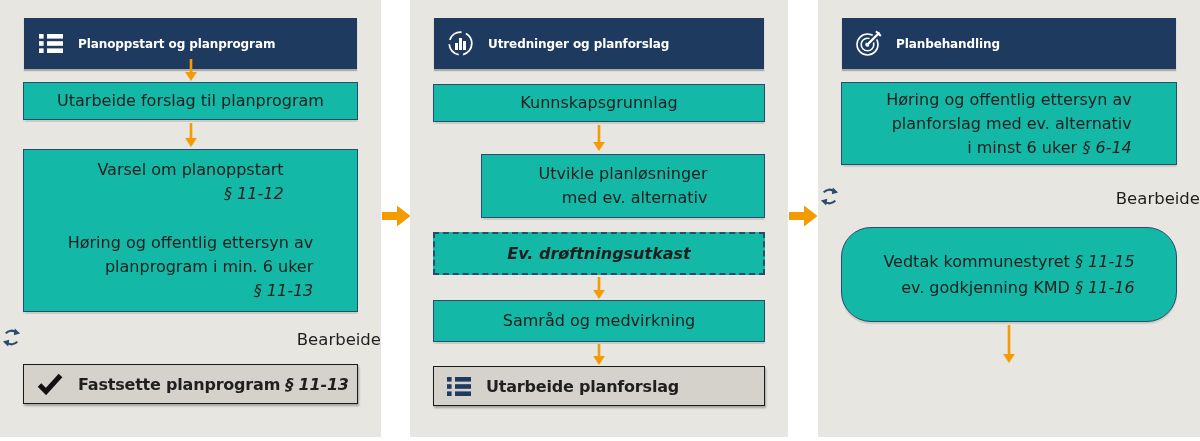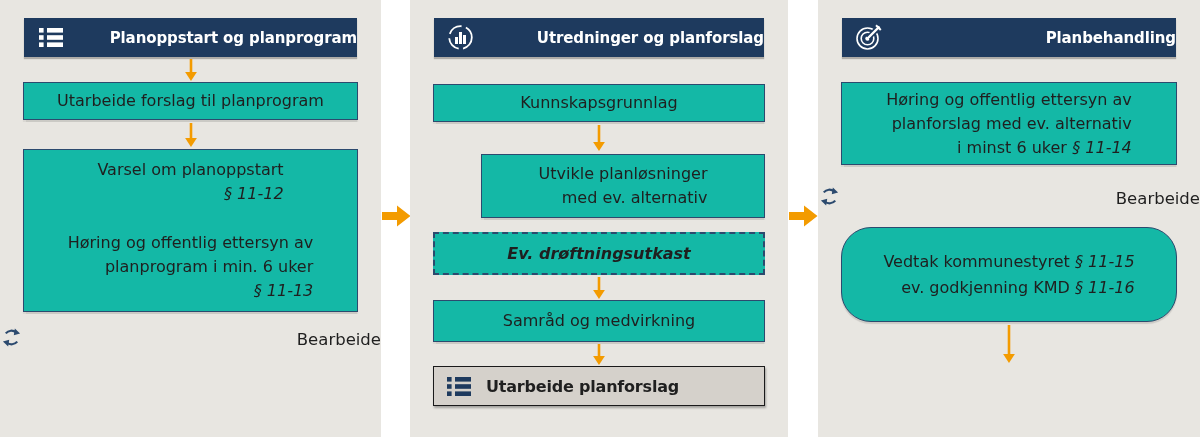--- a/index.html
+++ b/index.html
@@ -1,21 +1,21 @@
 <!DOCTYPE html>
 <html><head>
 <meta charset="utf-8">
 <style>
   html,body{margin:0;padding:0;background:#ffffff;}
   .canvas{position:relative;width:1200px;height:441px;background:#ffffff;
           font-family:"DejaVu Sans","Liberation Sans",sans-serif;color:#1f1f1f;overflow:hidden;}
   .panel{position:absolute;top:0;height:437px;background:#e8e6e1;}
-  .hdr{position:absolute;left:24px;right:24px;height:39px;background:#1e3a5e;color:#ffffff;
+  .hdr{position:absolute;left:24px;right:24px;height:51px;background:#1e3a5e;color:#ffffff;
        display:flex;align-items:center;gap:14px;padding-left:13px;box-sizing:border-box;
-       font-weight:700;font-size:15px;letter-spacing:-0.1px;box-shadow:0 2px 1px rgba(0,0,0,0.25);justify-content:space-between;}
+       font-weight:700;font-size:12px;letter-spacing:-0.1px;box-shadow:0 2px 1px rgba(0,0,0,0.25);}
   .hicon{display:flex;align-items:center;justify-content:center;width:27px;height:27px;flex:0 0 auto;}
   .wbox{position:absolute;left:23px;right:23px;background:#14b8a6;border:1.5px solid #2c4a6e;
         box-sizing:border-box;display:flex;flex-direction:column;align-items:center;justify-content:center;
         text-align:right;font-size:16px;line-height:1.5;box-shadow:0 1.5px 1px rgba(0,0,0,0.12);}
   .wbox .para{margin:0;}
   .gap-paras{gap:25px;}
   .dashedbox{border:2px dashed #2c4a6e;box-shadow:none;font-style:italic;font-weight:bold;}
   .gbox{position:absolute;left:23px;right:23px;height:40px;background:#d5d1cb;border:1.8px solid #1a1a1a;
         box-sizing:border-box;display:flex;align-items:center;gap:15px;padding-left:13px;
         font-weight:700;font-size:16px;letter-spacing:-0.2px;box-shadow:1px 2px 2px rgba(0,0,0,0.3);}
@@ -80,20 +80,30 @@
         <svg width="23" height="23" viewBox="0 0 22 22" fill="none" stroke="#2c4a6e" stroke-width="2">
           <path d="M5.5 7 A7 7 0 0 1 15.5 6.2"></path>
           <polygon points="14.2,2.4 19.2,7.2 13.2,8.8" fill="#2c4a6e" stroke="none"></polygon>
           <path d="M16.5 15 A7 7 0 0 1 6.5 15.8"></path>
           <polygon points="7.8,19.6 2.8,14.8 8.8,13.2" fill="#2c4a6e" stroke="none"></polygon>
         </svg>
       </span>
       <span>Bearbeide</span>
     </div>
 
+    <div class="gbox" style="top:364px;">
+      <span class="gicon">
+        <svg width="26" height="22" viewBox="0 0 26 22" fill="none">
+          <path d="M2.5 12 L9 18.5 L23.5 2.5" stroke="#111111" stroke-width="5" stroke-linecap="butt"></path>
+        </svg>
+      </span>
+      <span class="gtxt">
+        <b>Fastsette planprogram</b><em class="gref">§ 11-13</em>
+      </span>
+    </div>
   </section>
 
   <svg class="harrow" style="left:382px;top:204px;" width="29" height="24" viewBox="0 0 29 24">
     <polygon points="0,8 15,8 15,1.5 28.5,12 15,22.5 15,16 0,16" fill="#f39b00"></polygon>
   </svg>
 
   <section class="panel" style="left:410px;width:378px;">
     <header class="hdr" style="top:18px;">
       <span class="hicon">
         <svg width="27" height="27" viewBox="0 0 27 27">
@@ -173,21 +183,21 @@
           <line x1="21" y1="1.2" x2="25.8" y2="6" stroke="#ffffff" stroke-width="2"></line>
         </svg>
       </span>
       <span>Planbehandling</span>
     </header>
 
     <div class="wbox" style="top:82px;height:83px;">
       <p class="para">
         <span>Høring og offentlig ettersyn av</span><br>
         <span>planforslag med ev. alternativ</span><br>
-        <span>i minst 6 uker</span><em class="ref ref-inline">§ 11-14</em>
+        <span>i minst 6 uker</span><em class="ref ref-inline">§ 6-14</em>
       </p>
     </div>
 
     <div class="bearbeide" style="top:183px;">
       <span>
         <svg width="23" height="23" viewBox="0 0 22 22" fill="none" stroke="#2c4a6e" stroke-width="2">
           <path d="M5.5 7 A7 7 0 0 1 15.5 6.2"></path>
           <polygon points="14.2,2.4 19.2,7.2 13.2,8.8" fill="#2c4a6e" stroke="none"></polygon>
           <path d="M16.5 15 A7 7 0 0 1 6.5 15.8"></path>
           <polygon points="7.8,19.6 2.8,14.8 8.8,13.2" fill="#2c4a6e" stroke="none"></polygon>

